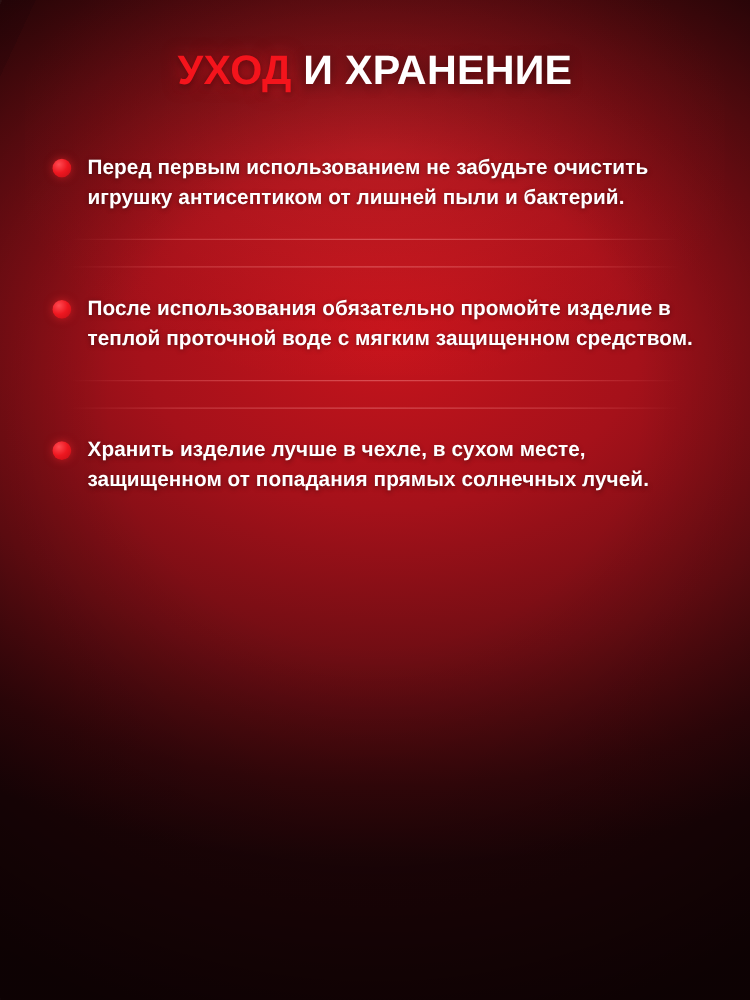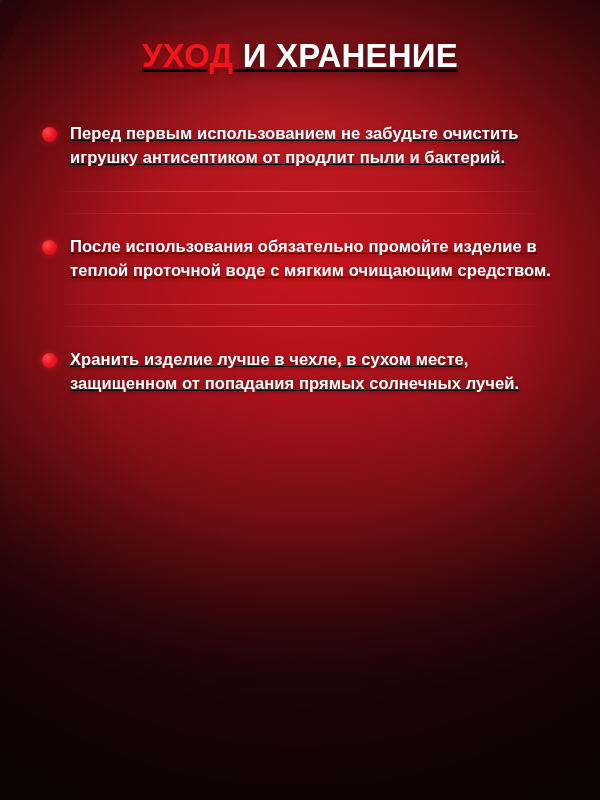--- a/index.html
+++ b/index.html
@@ -50,21 +50,20 @@
     height: 360px;
     transform: translateX(-50%);
     background: radial-gradient(ellipse at 50% 50%, rgba(255,60,60,0.22) 0%, rgba(255,40,40,0.06) 55%, rgba(0,0,0,0) 75%);
     pointer-events: none;
   }
 
   .content {
     position: relative;
     z-index: 3;
     padding: 30px 34px 0 34px;
-    text-decoration: underline;
   }
 
   .title {
     text-align: center;
     font-size: 33px;
     line-height: 1.12;
     font-weight: bold;
     letter-spacing: 0.2px;
     color: #ffffff;
     margin: 8px 0 0 0;
@@ -125,29 +124,29 @@
   <div class="streaks"></div>
   <div class="glow-top"></div>
   <div class="vignette"></div>
 
   <div class="content">
     <h1 class="title"><span class="accent">УХОД</span><span> И ХРАНЕНИЕ</span></h1>
 
     <ul class="list">
       <li class="item">
         <span class="bullet"></span>
-        <span class="text">Перед первым использованием не забудьте очистить игрушку антисептиком  от продлит пыли и бактерий.</span>
+        <span class="text">Перед первым использованием не забудьте очистить игрушку антисептиком  от лишней пыли и бактерий.</span>
       </li>
       <li class="divider"></li>
 
       <li class="divider"></li>
 
       <li class="item">
         <span class="bullet"></span>
-        <span class="text">После использования обязательно промойте изделие в теплой проточной воде с мягким очищающим средством.</span>
+        <span class="text">После использования обязательно промойте изделие в теплой проточной воде с мягким защищенном средством.</span>
       </li>
       <li class="divider"></li>
 
       <li class="divider"></li>
 
       <li class="item">
         <span class="bullet"></span>
         <span class="text">Хранить изделие лучше в чехле, в сухом месте, защищенном от попадания прямых солнечных лучей.</span>
       </li>
     </ul>

